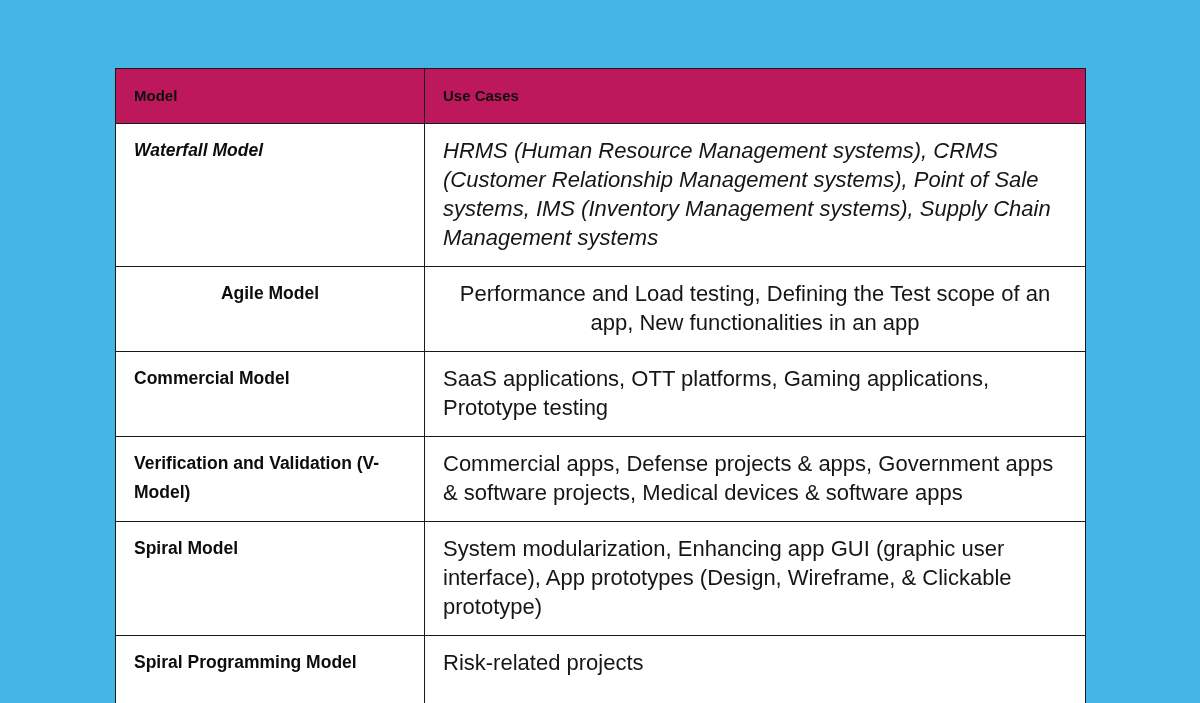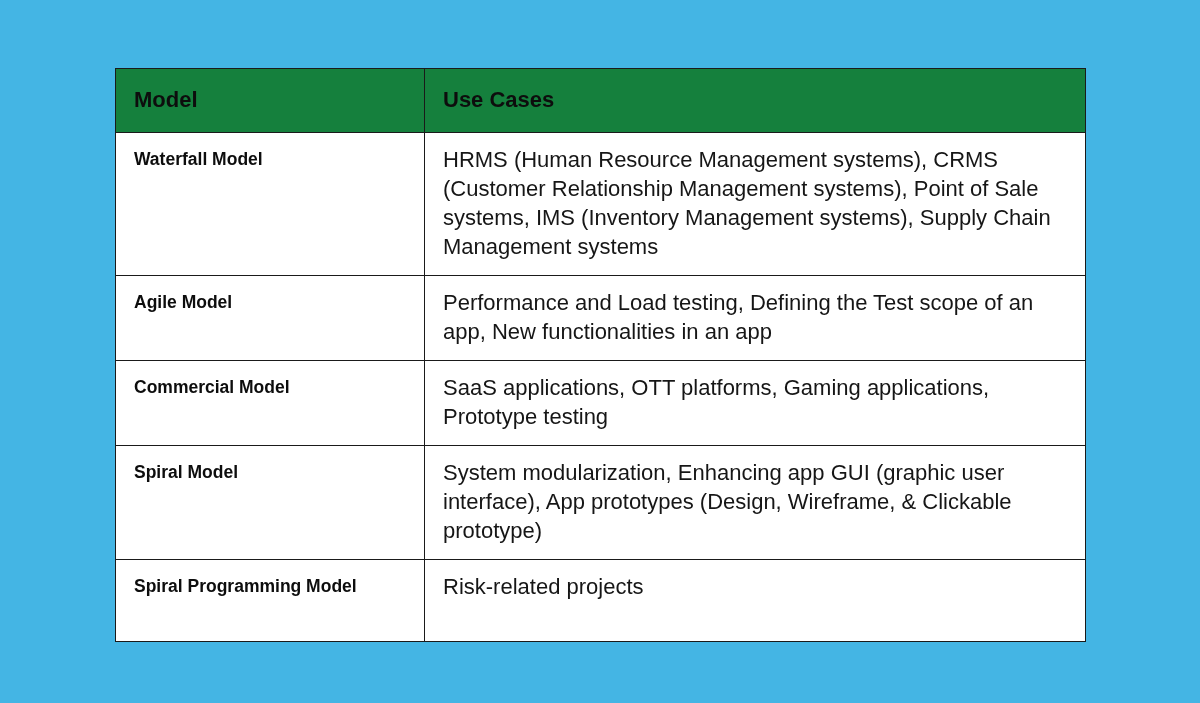--- a/index.html
+++ b/index.html
@@ -35,24 +35,24 @@
   table.sdlc-table col.col-use   { width: 661px; }
 
   table.sdlc-table th,
   table.sdlc-table td {
     border: 1px solid #1a1a1a;
     vertical-align: top;
     text-align: left;
   }
 
   thead th {
-    background: #15803d;
+    background: #be185d;
     font-weight: bold;
     color: #0d0d0d;
-    font-size: 22px;
+    font-size: 15px;
     line-height: 1.3;
     padding: 17px 18px 17px 18px;
     height: 51px;
     box-sizing: border-box;
   }
 
   tbody td {
     color: #161616;
     font-size: 22px;
     line-height: 29px;
@@ -63,22 +63,22 @@
     font-weight: bold;
     font-size: 17.5px;
     color: #0d0d0d;
     line-height: 29px;
   }
   tbody td.use-cell {
     font-weight: normal;
   }
 
   
-  tbody tr.r-waterfall td { height: 104px; }
-  tbody tr.r-agile     td { height: 83px; }
+  tbody tr.r-waterfall td { height: 104px; font-style: italic; }
+  tbody tr.r-agile     td { height: 83px; text-align: center; }
   tbody tr.r-iterative td { height: 83px; }
   tbody tr.r-vmodel    td { height: 81px; }
   tbody tr.r-spiral    td { height: 83px; margin-left: 20px; }
   tbody tr.r-xp        td { height: 82px; }
 </style>
 </head>
 <body>
 
 <div class="page">
   <div class="table-wrap">
@@ -99,20 +99,24 @@
           <td class="use-cell">HRMS (Human Resource Management systems), CRMS (Customer Relationship Management systems), Point of Sale systems, IMS (Inventory Management systems), Supply Chain Management systems</td>
         </tr>
         <tr class="r-agile">
           <td class="model-cell">Agile Model</td>
           <td class="use-cell">Performance and Load testing, Defining the Test scope of an app, New functionalities in an app</td>
         </tr>
         <tr class="r-iterative">
           <td class="model-cell">Commercial Model</td>
           <td class="use-cell">SaaS applications, OTT platforms, Gaming applications, Prototype testing</td>
         </tr>
+        <tr class="r-vmodel">
+          <td class="model-cell">Verification and Validation (V-Model)</td>
+          <td class="use-cell">Commercial apps, Defense projects &amp; apps, Government apps &amp; software projects, Medical devices &amp; software apps</td>
+        </tr>
         <tr class="r-spiral">
           <td class="model-cell">Spiral Model</td>
           <td class="use-cell">System modularization, Enhancing app GUI (graphic user interface), App prototypes (Design, Wireframe, &amp; Clickable prototype)</td>
         </tr>
         <tr class="r-xp">
           <td class="model-cell">Spiral Programming Model</td>
           <td class="use-cell">Risk-related projects</td>
         </tr>
       </tbody>
     </table>

